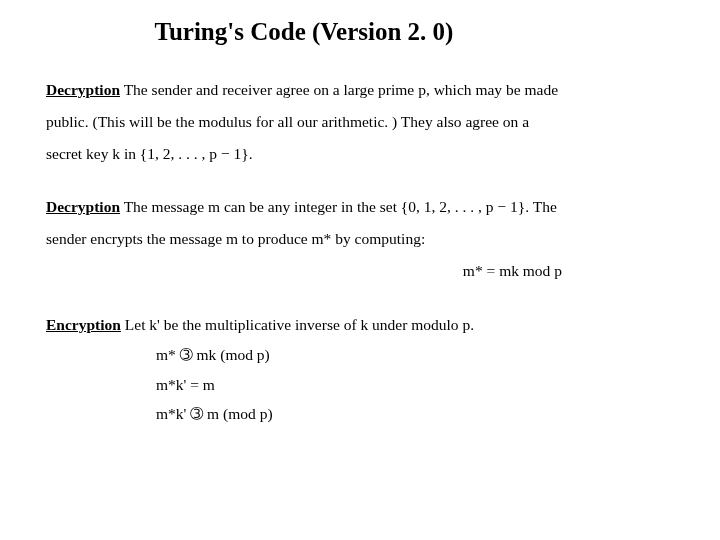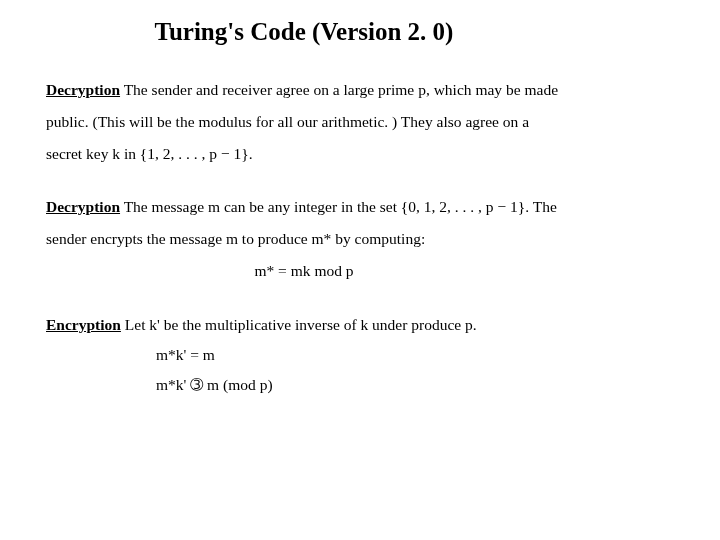--- a/index.html
+++ b/index.html
@@ -29,21 +29,21 @@
     line-height: 2.05;
   }
   .para {
     margin-bottom: 22px;
   }
   .label {
     font-weight: bold;
     text-decoration: underline;
   }
   .eq-center {
-    text-align: center;
+    text-align: right;
     font-weight: normal;
   }
   .indent-block {
     margin-left: 110px;
     line-height: 1.9;
   }
   .bullet-sym {
     font-family: "Segoe UI Symbol", Arial, sans-serif;
   }
 </style>
@@ -59,22 +59,25 @@
     <div class="para">
       <span class="label">Decryption</span><span> The sender and receiver agree on a large prime p, which may be made public. (This will be the modulus for all our arithmetic. ) They also agree on a secret key k in {1, 2, . . . , p − 1}.</span>
     </div>
 
     <div class="para">
       <span class="label">Decryption</span><span> The message m can be any integer in the set {0, 1, 2, . . . , p − 1}. The sender encrypts the message m to produce m* by computing:</span>
       <div class="eq-center">m* = mk mod p</div>
     </div>
 
     <div class="para">
-      <span class="label">Encryption</span><span> Let k' be the multiplicative inverse of k under produce p.</span>
+      <span class="label">Encryption</span><span> Let k' be the multiplicative inverse of k under modulo p.</span>
       <div class="indent-block">
+        <div>
+          <span>m* </span><span class="bullet-sym">➂</span><span> mk  (mod p)</span>
+        </div>
         <div>m*k' = m</div>
         <div>
           <span>m*k' </span><span class="bullet-sym">➂</span><span> m   (mod p)</span>
         </div>
       </div>
     </div>
 
   </div>
 </div>
 

